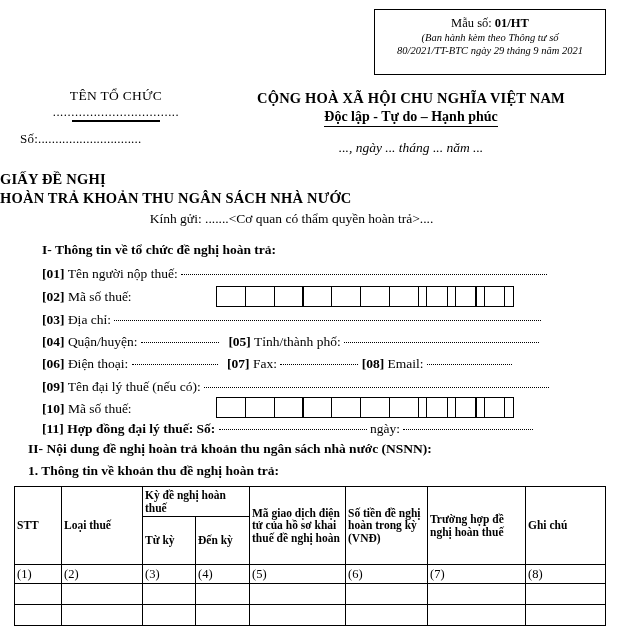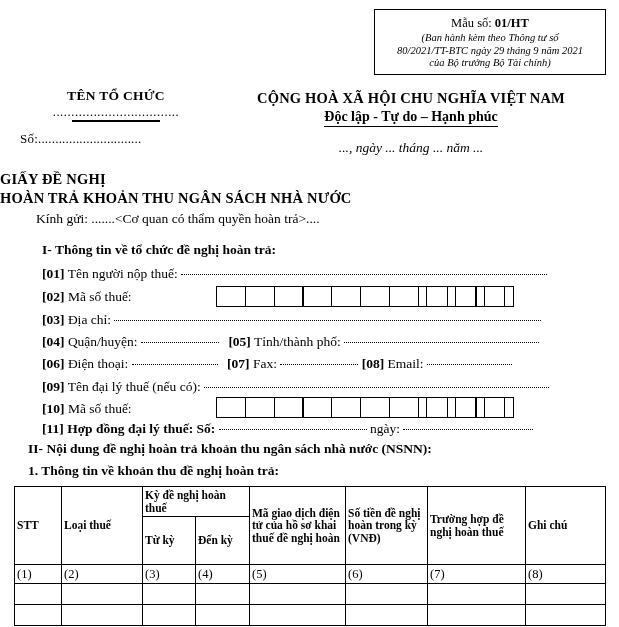--- a/index.html
+++ b/index.html
@@ -36,21 +36,21 @@
   }
 
   
   .org-block {
     position: absolute;
     left: 16px; top: 88px;
     width: 200px;
     text-align: center;
   }
   .org-title {
-    font-weight: bold;
+    font-weight: normal;
     font-size: 13.5px;
     letter-spacing: 0.3px;
   }
   .org-dots {
     font-size: 12.5px;
     letter-spacing: 0.6px;
     margin-top: 2px;
     line-height: 13px;
   }
   .org-rule {
@@ -102,21 +102,21 @@
     width: 619px;
     font-weight: bold;
     font-size: 14.5px;
     line-height: 19px;
     letter-spacing: 0.2px;
   }
   .recipient {
     position: absolute;
     left: 0; top: 211px;
     width: 547px;
-    text-align: left;
+    text-align: center;
     font-size: 13.5px;
     padding-left: 36px;
   }
 
   
   .sec-head {
     position: absolute;
     font-weight: bold;
     font-size: 13.5px;
     left: 42px;
@@ -185,21 +185,20 @@
 <div class="page">
 
   <div class="form-code-box">
     <div class="form-code-line1">
       <span>Mẫu số:</span>
       <b>01/HT</b>
     </div>
     <div class="form-code-note">
       <div>(Ban hành kèm theo Thông tư số</div>
       <div>80/2021/TT-BTC ngày 29 tháng 9 năm 2021</div>
-      <div>của Bộ trưởng Bộ Tài chính)</div>
     </div>
   </div>
 
   <div class="org-block">
     <div class="org-title">TÊN TỔ CHỨC</div>
     <div class="org-dots">..................................</div>
     <div class="org-rule"></div>
     <div class="org-so">
       <span>Số:</span><span>..............................</span>
     </div>

